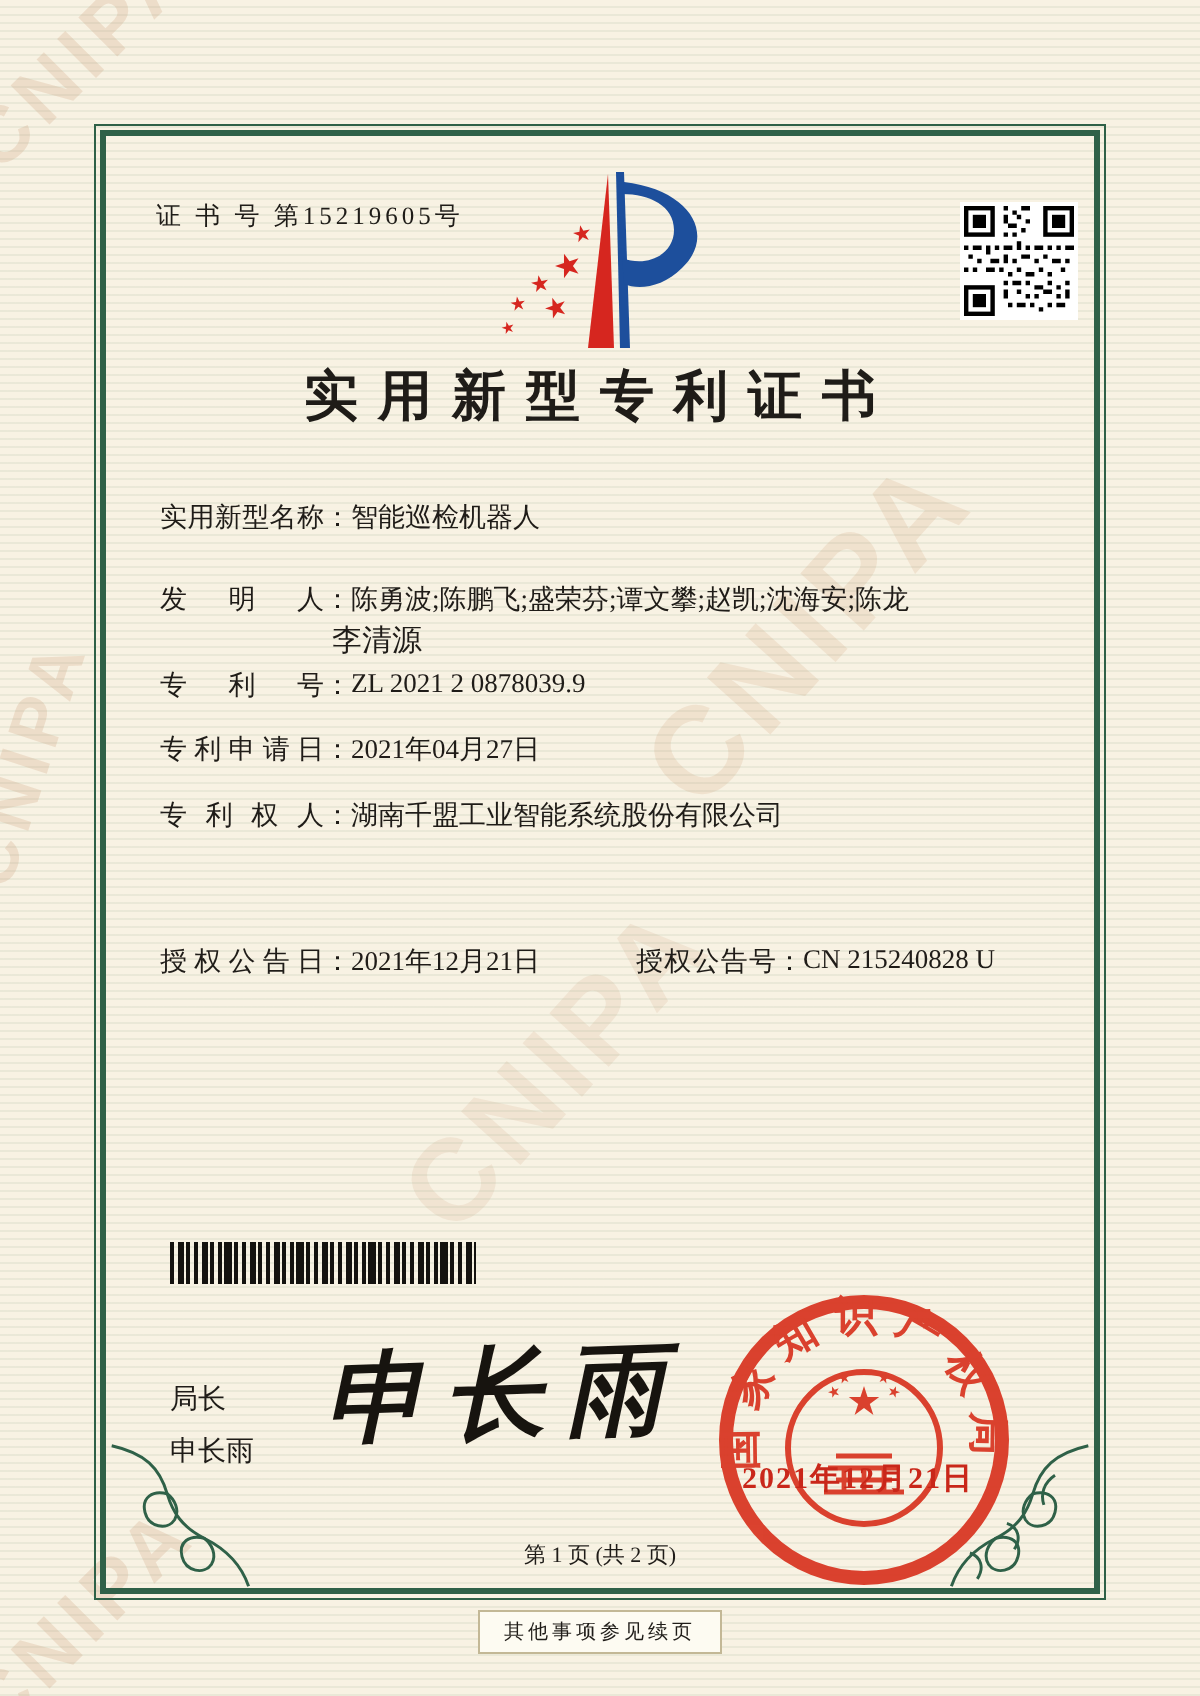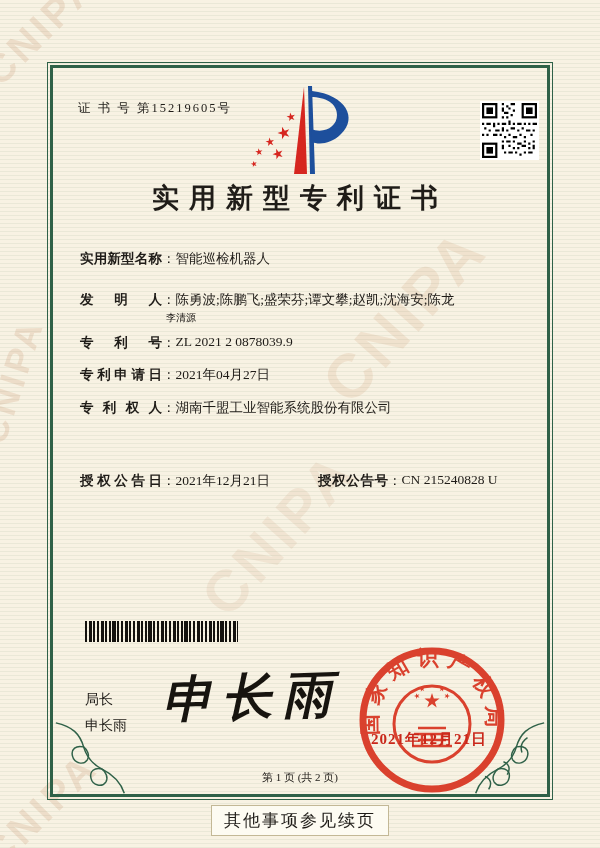--- a/index.html
+++ b/index.html
@@ -26,23 +26,23 @@
   .orn-br{right:4px; bottom:4px;}
   .orn-bl{left:4px; bottom:4px; transform:scaleX(-1);}
   
   .cert-no{position:absolute; left:78px; top:100px; font-size:12.5px; letter-spacing:2px;}
   .logo{position:absolute; left:242px; top:84px; width:126px; height:92px;}
   .qr{position:absolute; left:480px; top:101px; width:55px; height:55px; background:#fff; padding:2px;}
   .title{position:absolute; left:0; top:180px; width:100%; text-align:center;
          font-size:27px; font-weight:bold; letter-spacing:10px;}
   
   .row{position:absolute; left:80px; font-size:13.5px; white-space:nowrap;}
-  .lbl{display:inline-block; width:82px; text-align:justify; text-align-last:justify; vertical-align:top;font-weight:bold;}
+  .lbl{display:inline-block; width:82px; text-align:justify; text-align-last:justify; vertical-align:top;}
   .val{display:inline-block; vertical-align:top;}
-  .cont{position:absolute; left:166px; font-size:10px; white-space:nowrap;}
+  .cont{position:absolute; left:166px; font-size:15px; white-space:nowrap;}
   .r-name{top:250px;} .r-inv{top:291px;} .c-inv2{top:311px;}
   .r-pno{top:334px;} .r-fdate{top:366px;} .r-pat{top:399px;}
   .r-addr{top:430px;} .c-addr2{top:450px;} .r-grant{top:472px;}
   .grant2{position:absolute; left:318px; top:472px; font-size:13.5px; white-space:nowrap;}
   .grant2 .lbl{width:70px;}
   
   .paras{position:absolute; left:62px; top:496px; width:470px; font-size:12.8px;
          line-height:20.5px; letter-spacing:.4px;}
   .paras p{margin:0; text-indent:2em;}
   
@@ -56,21 +56,21 @@
   .signer-name{position:absolute; left:85px; top:717px; font-size:14px;}
   .autograph{position:absolute; left:162px; top:664px; font-size:50px; font-weight:600;
              font-style:italic; letter-spacing:10px; transform:rotate(-2deg); color:#17140f;}
   
   .seal{position:absolute; left:356px; top:644px; width:152px; height:152px;}
   .seal-date{position:absolute; left:371px; top:730px; font-size:15px; font-weight:bold;
              color:#c9271a; letter-spacing:1px; white-space:nowrap;}
   
   .page-no{position:absolute; left:0; top:770px; width:100%; text-align:center; font-size:11px;}
   .footer-wrap{position:absolute; left:0; top:805px; width:100%; text-align:center;}
-  .footer-note{display:inline-block; font-size:17px; letter-spacing:2px; padding:3px 12px;
+  .footer-note{display:inline-block; font-size:10px; letter-spacing:2px; padding:3px 12px;
                background:#fdfbf2; border:1px solid #c3b896;}
 </style>
 </head>
 <body>
 
 <div class="page">
 
   <div class="wm wm1">CNIPA</div>
   <div class="wm wm2">CNIPA</div>
   <div class="wm wm3">CNIPA</div>

